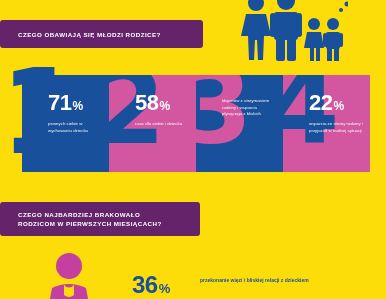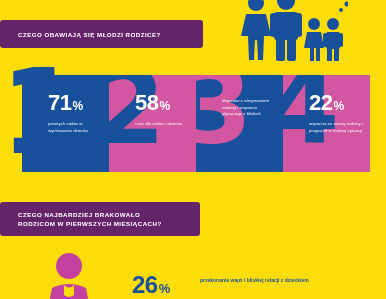--- a/index.html
+++ b/index.html
@@ -282,18 +282,18 @@
 
   <div class="bottom-stat">
     <div class="person-icon">
       <svg viewBox="0 0 46 50" width="46" height="50" aria-hidden="true">
         <circle cx="23" cy="14" r="13" fill="#c43fa0"></circle>
         <path d="M6 36 q17 -8 34 0 l3 16 h-40 z" fill="#c43fa0"></path>
         <path d="M18 33 q5 5 10 0 l0 10 q-5 4 -10 0 z" fill="#fcdd09"></path>
       </svg>
     </div>
     <div class="bottom-pct">
-      <span>26</span><span class="sym">%</span>
+      <span>36</span><span class="sym">%</span>
     </div>
     <div class="bottom-desc">przekonanie więzi i bliskiej relacji z dzieckiem</div>
   </div>
 
 </div>
 
 </body></html>

